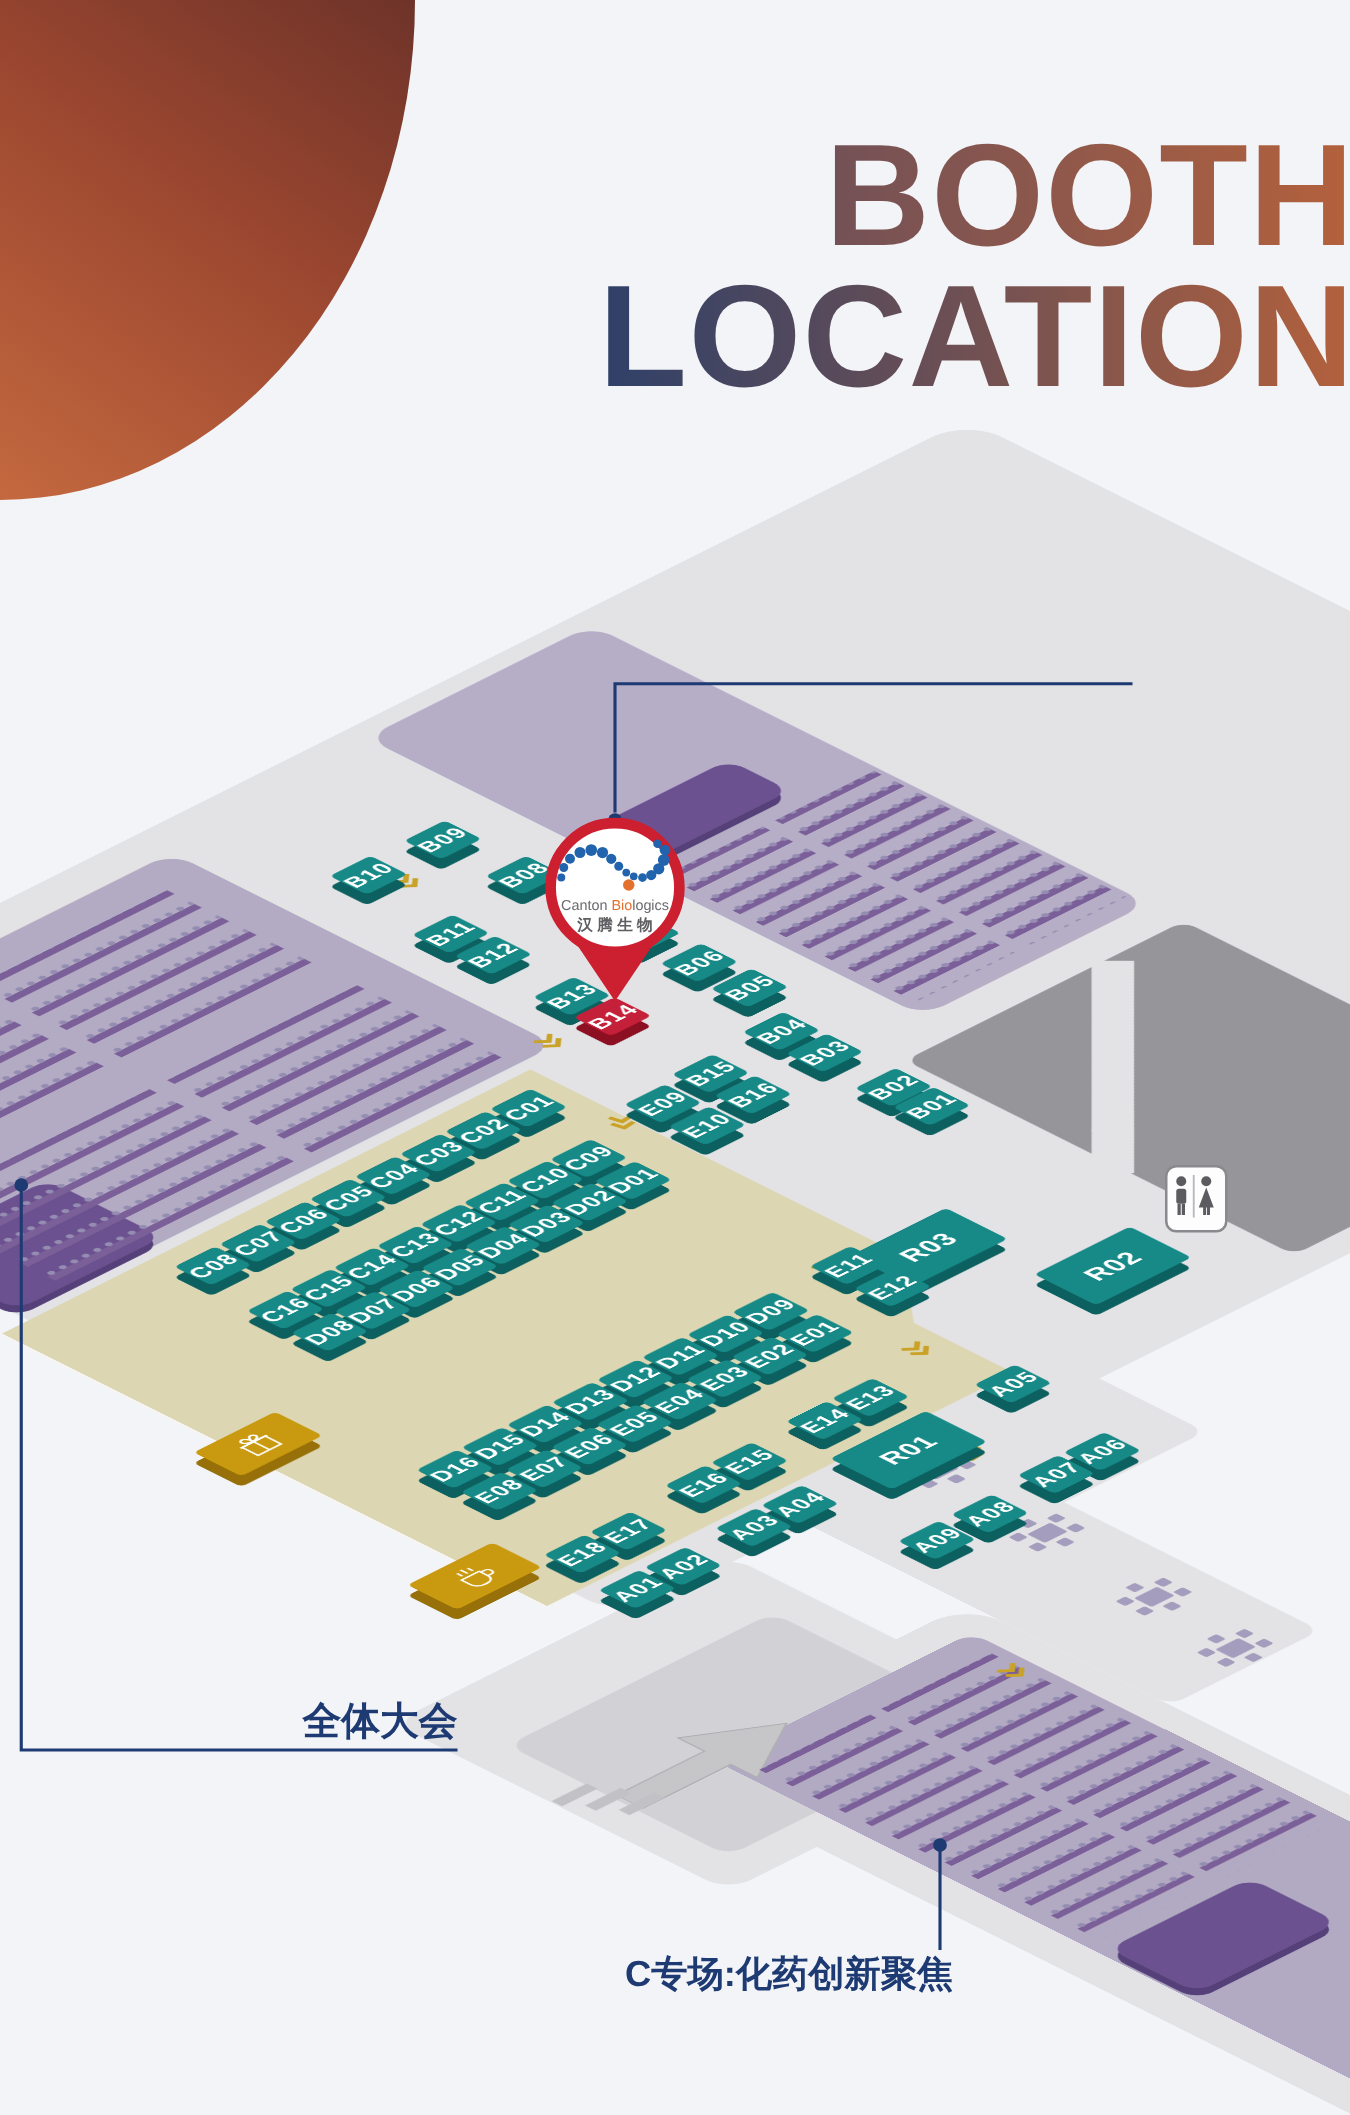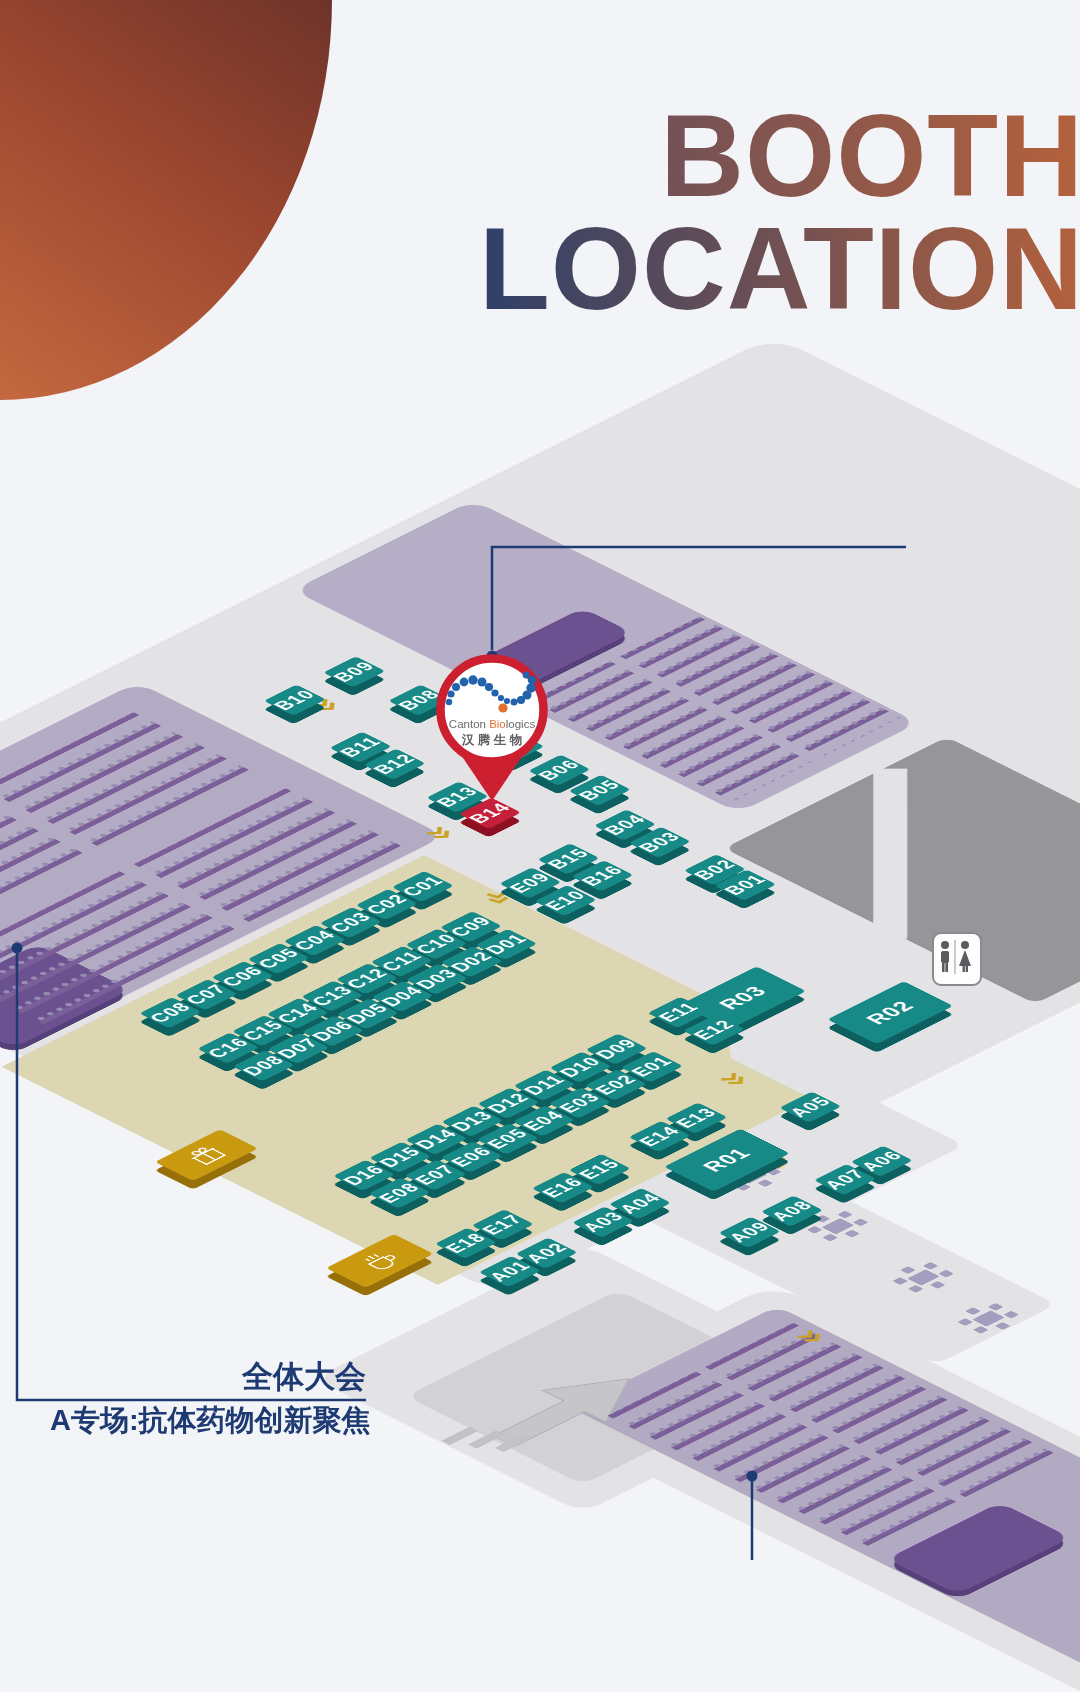--- a/index.html
+++ b/index.html
@@ -288,21 +288,21 @@
       <polyline points="752,1560 752,1480"></polyline>
     </g>
     <g fill="#1d3a72">
       <circle cx="492" cy="656" r="5.5"></circle>
       <circle cx="17" cy="948" r="5.5"></circle>
       <circle cx="752" cy="1476" r="5.5"></circle>
     </g>
   </svg>
 
   <div class="lbl plenary">全体大会</div>
-  <div class="lbl a">A专场:抗体药物创新聚焦</div>
+  <div class="lbl c">C专场:化药创新聚焦</div>
 
   <div class="wc">
     <svg width="42" height="46" viewBox="0 0 42 46">
       <line x1="21" y1="6" x2="21" y2="40" stroke="#b9b9bd" stroke-width="1.5"></line>
       <circle cx="11" cy="11" r="4" fill="#5c5c60"></circle>
       <rect x="7" y="17" width="8" height="12" rx="2" fill="#5c5c60"></rect>
       <rect x="8" y="29" width="2.6" height="9" fill="#5c5c60"></rect>
       <rect x="11.4" y="29" width="2.6" height="9" fill="#5c5c60"></rect>
       <circle cx="31" cy="11" r="4" fill="#5c5c60"></circle>
       <polygon points="31,16 37,32 25,32" fill="#5c5c60"></polygon>

